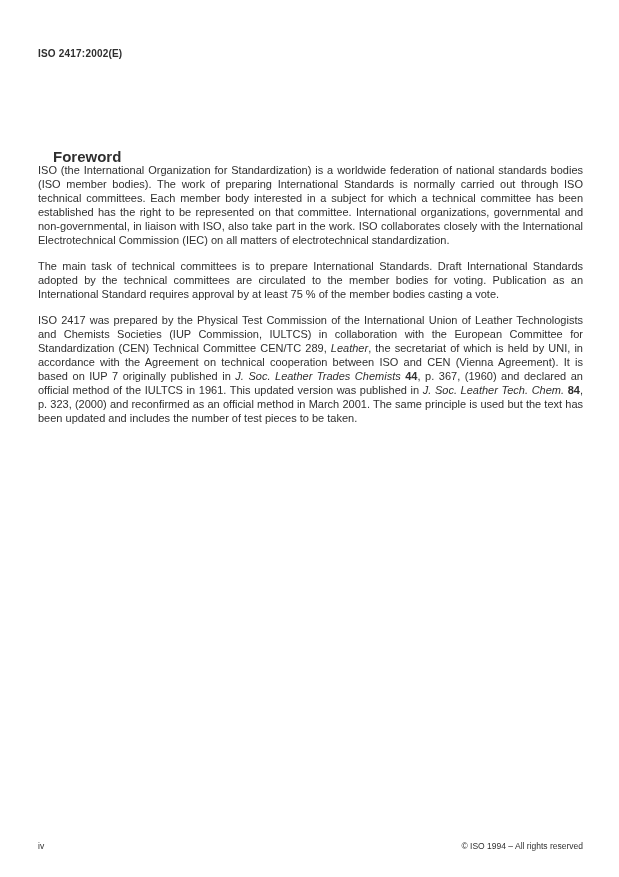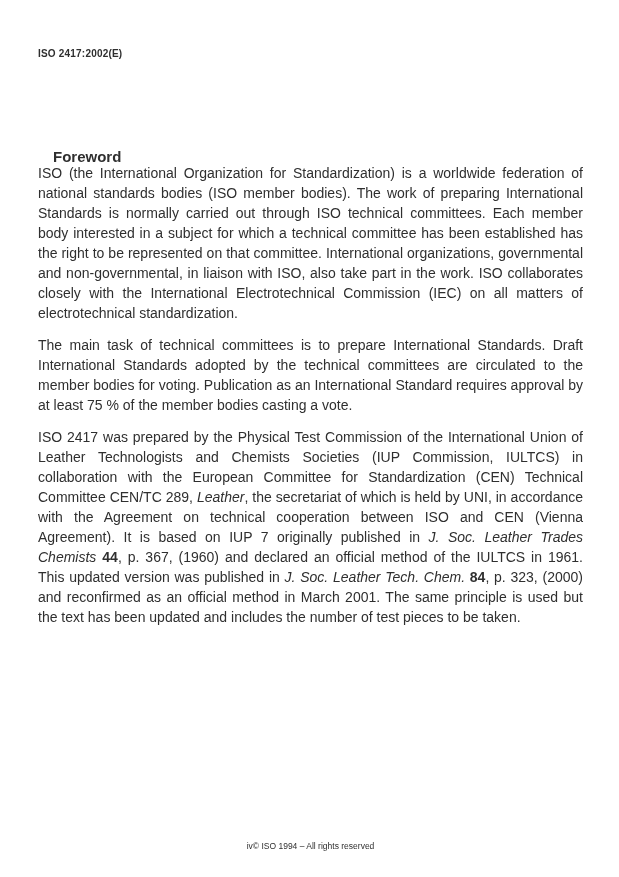--- a/index.html
+++ b/index.html
@@ -37,34 +37,34 @@
     font-weight: bold;
     margin: 15px;
   }
   .body-text {
     position: absolute;
     top: 163px;
     left: 38px;
     right: 36px;
   }
   .para {
-    font-size: 14px;
-    line-height: 20px;
+    font-size: 11px;
+    line-height: 14px;
     text-align: justify;
     margin: 0 0 12px 0;
   }
   .para em { }
   .para strong { font-weight: bold; }
   .doc-footer {
     position: absolute;
     left: 38px;
     right: 36px;
     bottom: 26px;
     display: flex;
-    justify-content: center;
+    justify-content: space-between;
     align-items: baseline;
     font-size: 8.5px;
   }
 </style>
 </head>
 <body>
 
 <div class="page">
 
   <div class="doc-header">ISO 2417:2002(E)</div>

